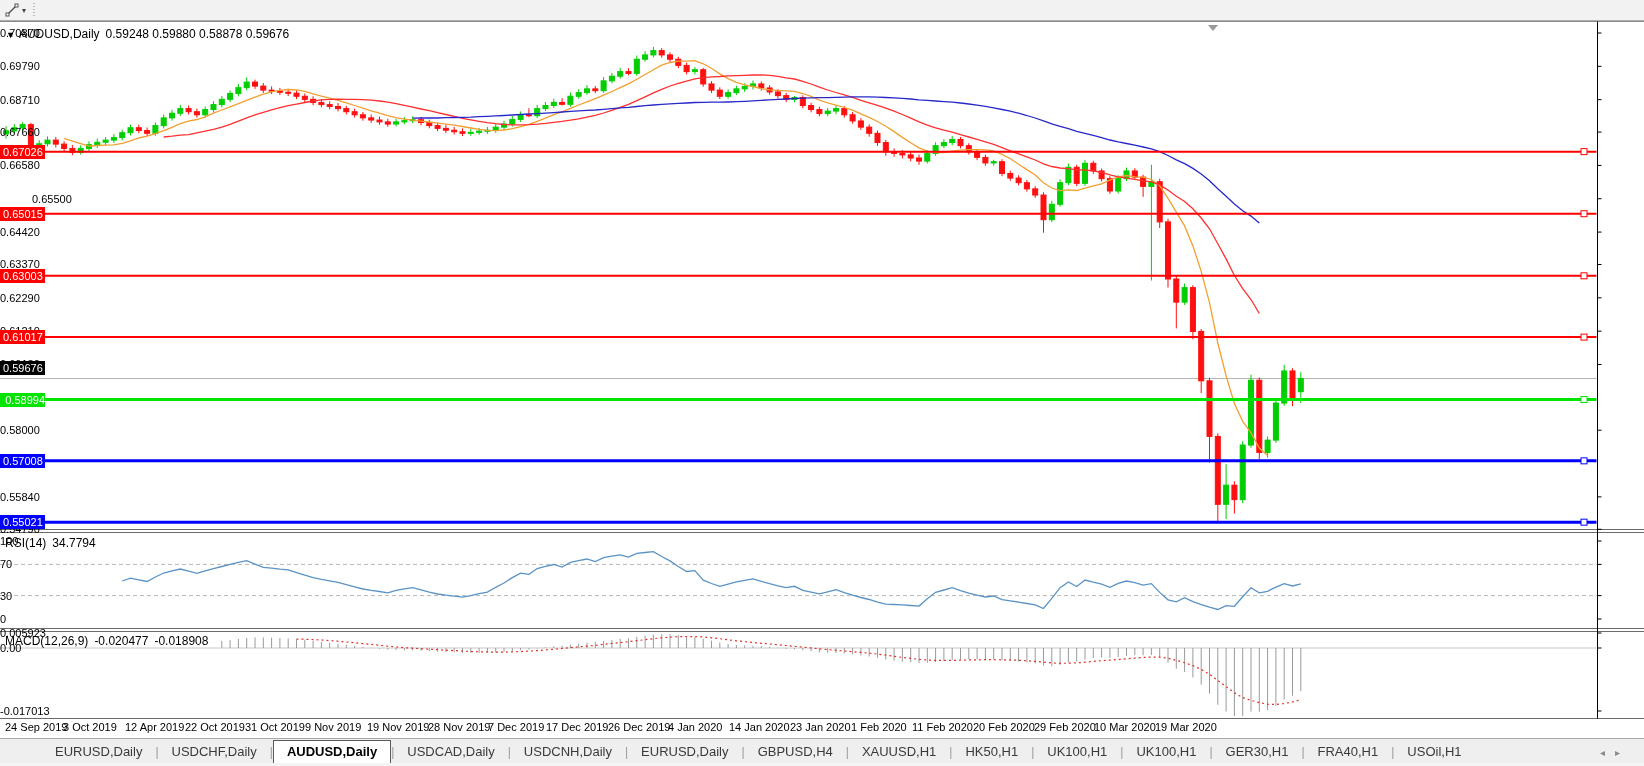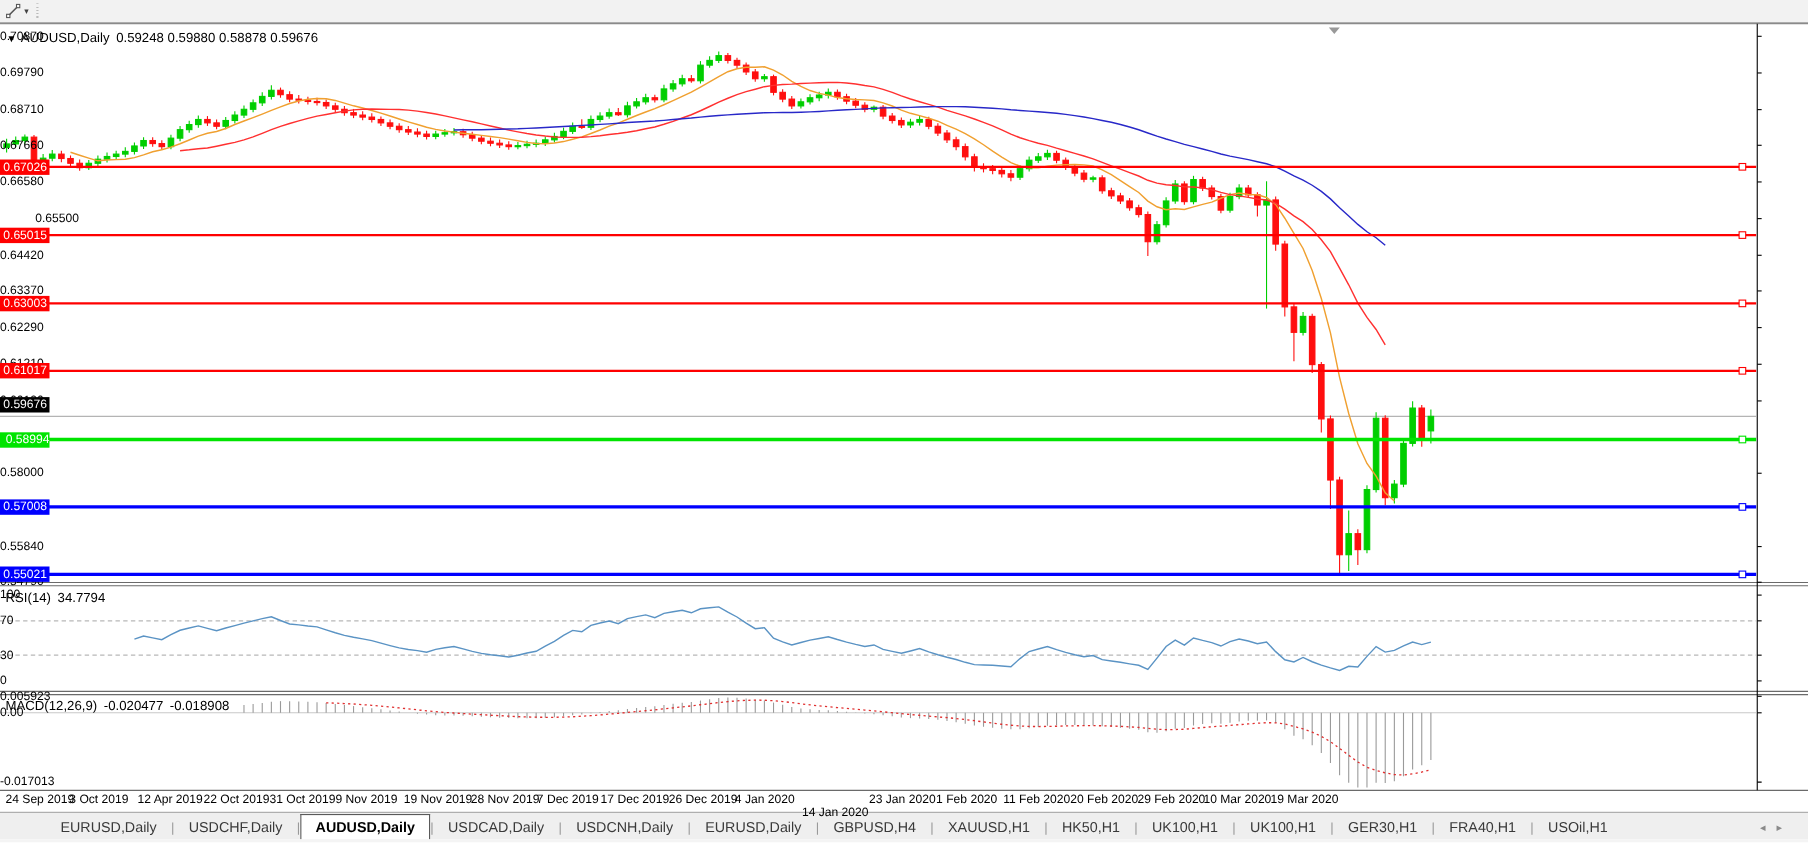--- a/index.html
+++ b/index.html
@@ -614,21 +614,21 @@
         <div class="date-label" style="left: 125px;">12 Apr 2019</div>
         <div class="date-label" style="left: 185px;">22 Oct 2019</div>
         <div class="date-label" style="left: 245px;">31 Oct 2019</div>
         <div class="date-label" style="left: 305px;">9 Nov 2019</div>
         <div class="date-label" style="left: 367px;">19 Nov 2019</div>
         <div class="date-label" style="left: 428px;">28 Nov 2019</div>
         <div class="date-label" style="left: 488px;">7 Dec 2019</div>
         <div class="date-label" style="left: 546px;">17 Dec 2019</div>
         <div class="date-label" style="left: 608px;">26 Dec 2019</div>
         <div class="date-label" style="left: 668px;">4 Jan 2020</div>
-        <div class="date-label" style="left: 729px; margin-top: 12px;">14 Jan 2020</div>
+        <div class="date-label" style="left: 729px;">14 Jan 2020</div>
         <div class="date-label" style="left: 790px;">23 Jan 2020</div>
         <div class="date-label" style="left: 851px;">1 Feb 2020</div>
         <div class="date-label" style="left: 912px;">11 Feb 2020</div>
         <div class="date-label" style="left: 973px;">20 Feb 2020</div>
         <div class="date-label" style="left: 1034px;">29 Feb 2020</div>
         <div class="date-label" style="left: 1094px;">10 Mar 2020</div>
         <div class="date-label" style="left: 1155px;">19 Mar 2020</div>
       </div>
   </div>
 

